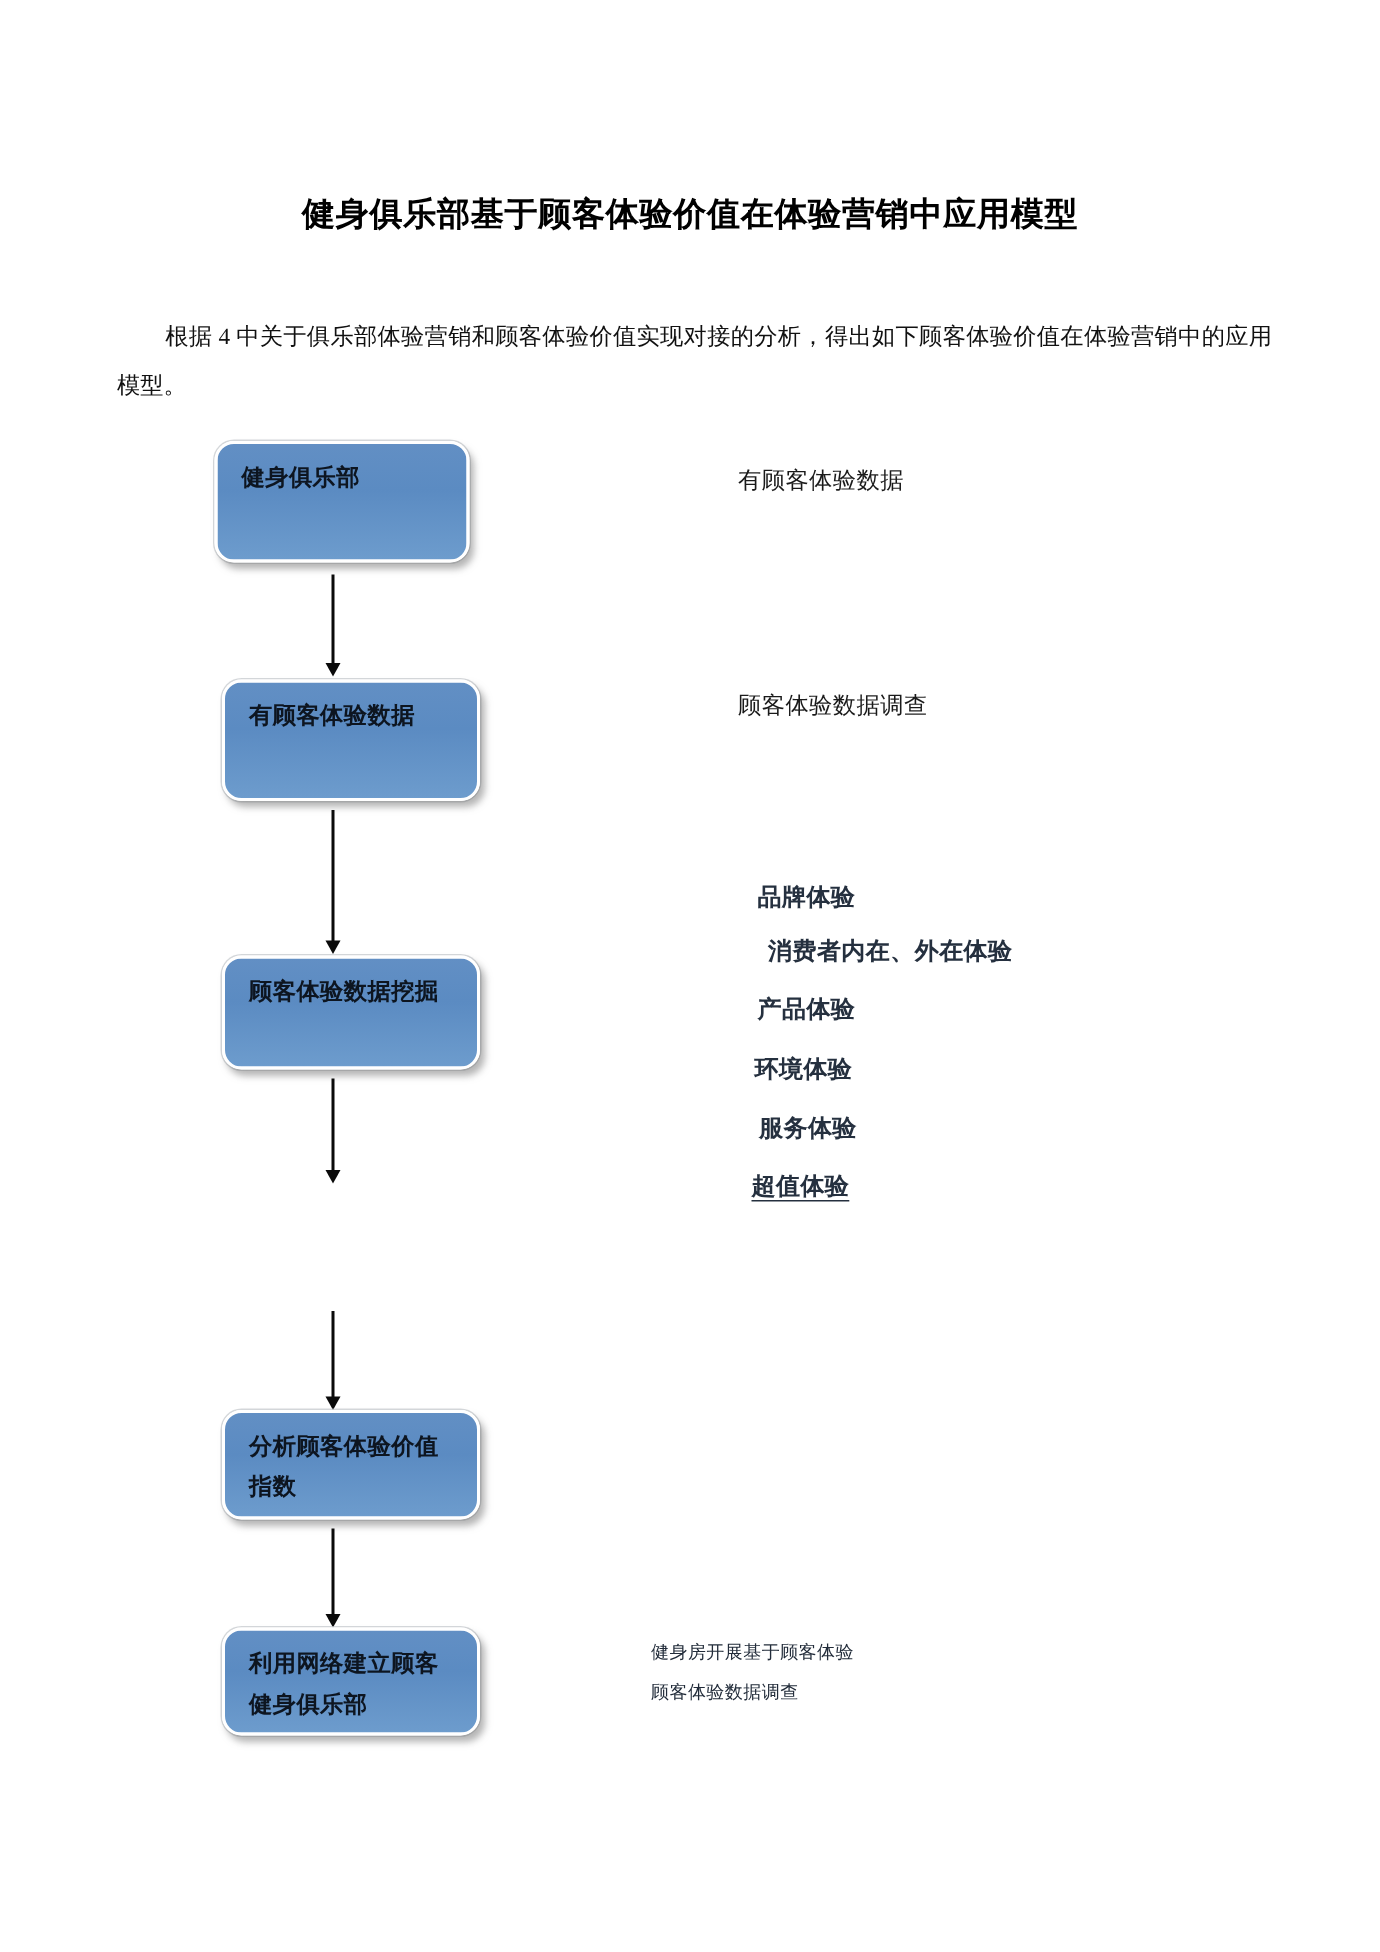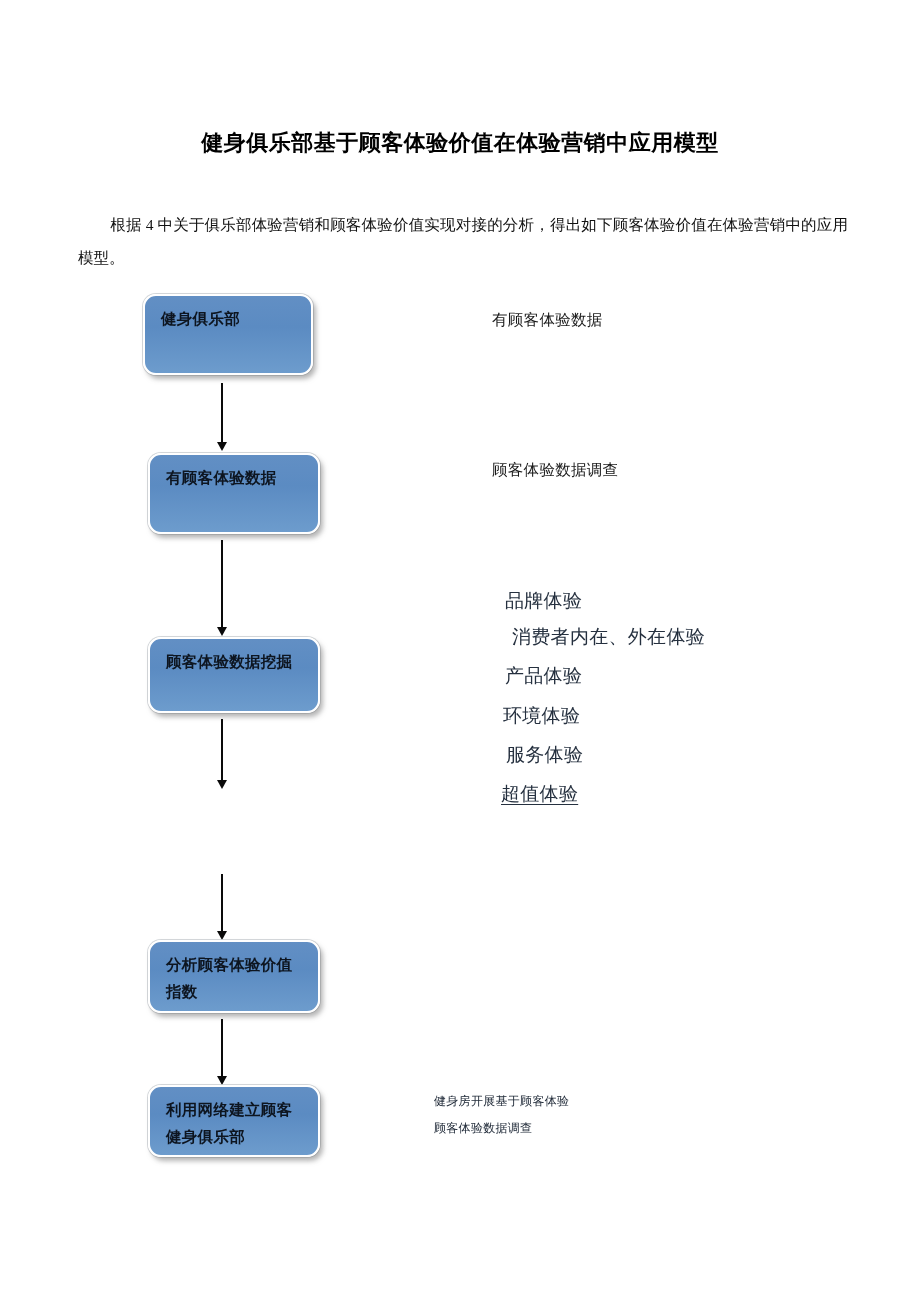--- a/index.html
+++ b/index.html
@@ -99,24 +99,25 @@
   .side-label {
     position: absolute;
     font-size: 15.5px;
     color: #1a1a1a;
     white-space: nowrap;
     letter-spacing: 0.3px;
   }
 
   .exp-item {
     position: absolute;
-    font-size: 19px;
+    font-size: 16px;
     color: #25303f;
     white-space: nowrap;
     letter-spacing: 0.3px;
+    font-weight: bold;
   }
   .exp-item.underlined {
     text-decoration: underline;
     text-underline-offset: 4px;
   }
 
   .side-block {
     position: absolute;
     font-size: 12px;
     color: #222c3a;

